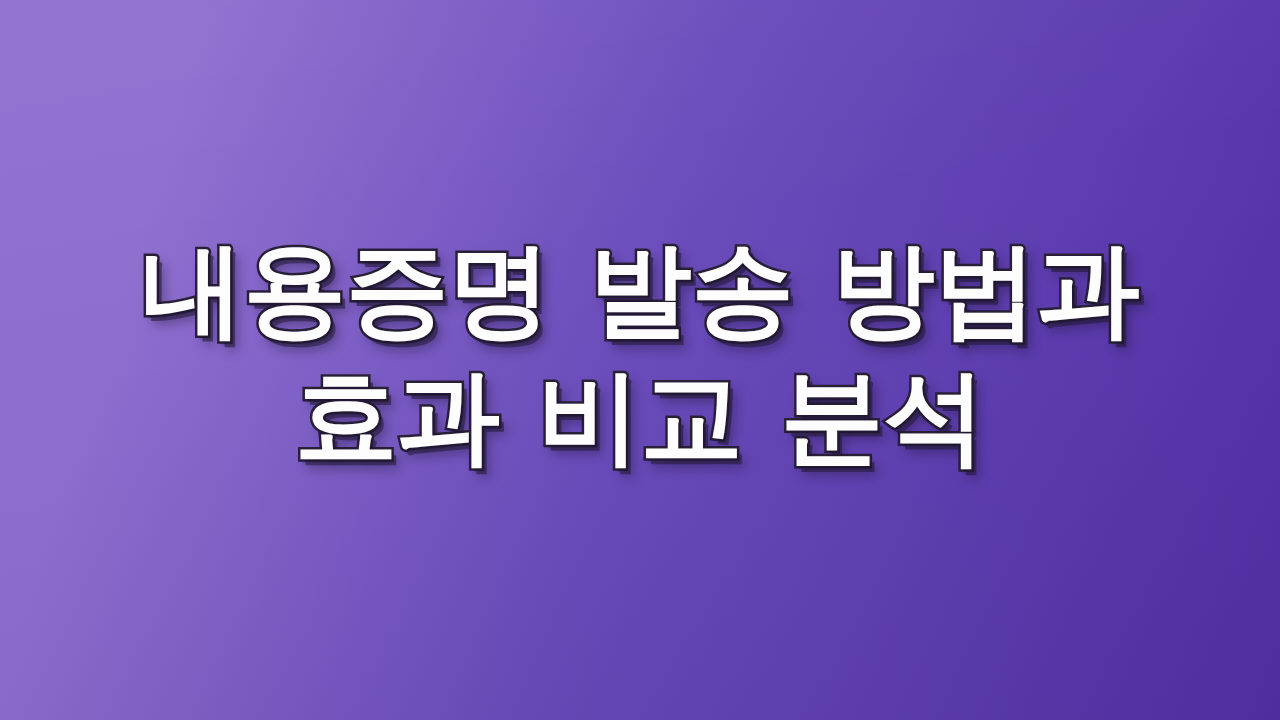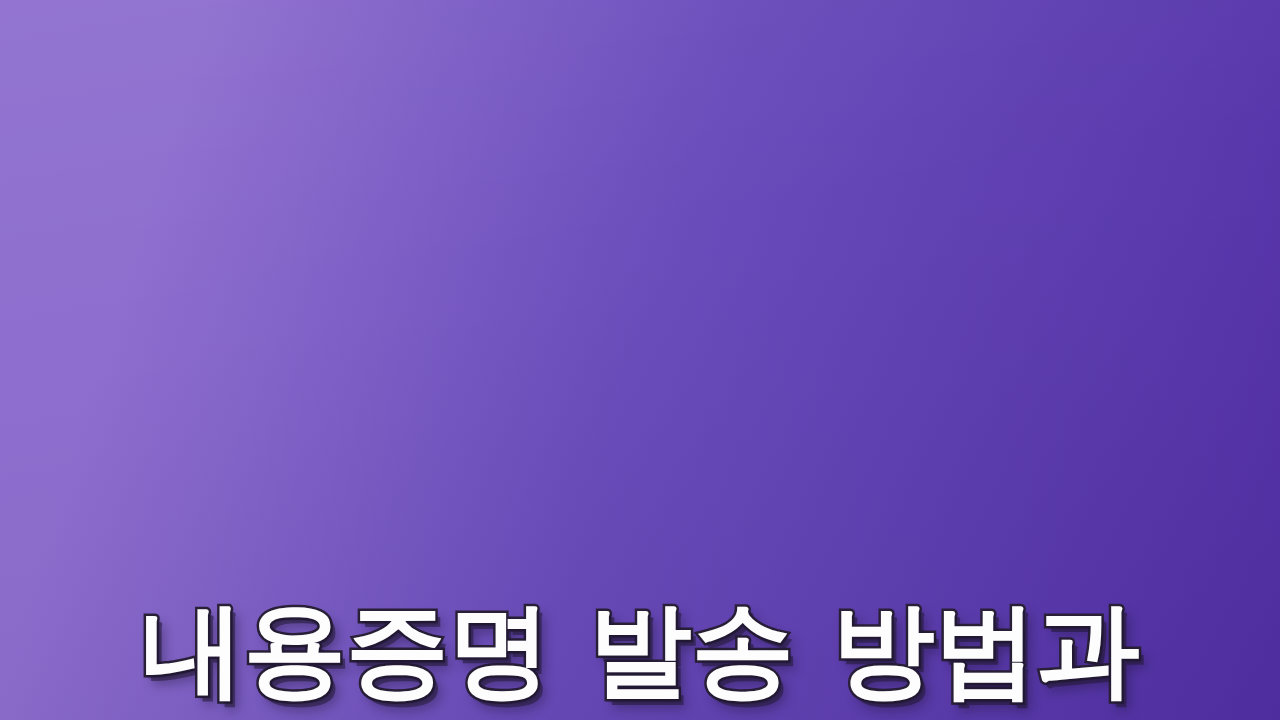--- a/index.html
+++ b/index.html
@@ -78,22 +78,23 @@
        2px 3px 3px rgba(30, 20, 50, 0.45);
   }
 
   .title-line.line-2 {
     font-size: 103px;
   }
 </style>
 </head>
 <body>
 
-<div class="thumbnail-canvas" style="background: linear-gradient(107deg, rgb(142, 111, 207) 0%, rgb(142, 111, 207) 14%, rgb(106, 76, 187) 50%, rgb(82, 48, 166) 100%); align-items: flex-end;">
+<div class="thumbnail-canvas" style="background: linear-gradient(107deg, rgb(142, 111, 207) 0%, rgb(142, 111, 207) 14%, rgb(106, 76, 187) 50%, rgb(82, 48, 166) 100%);">
 
   <div class="title-block">
 
     <span class="title-line line-1" style="color: rgb(253, 253, 253); -webkit-text-stroke: 5px rgb(42, 33, 57);">내용증명 발송 방법과</span>
 
+    <span class="title-line line-2" style="color: rgb(253, 253, 253); -webkit-text-stroke: 5px rgb(42, 33, 57);">효과 비교 분석</span>
 
   </div>
 
 </div>
 
 </body></html>

